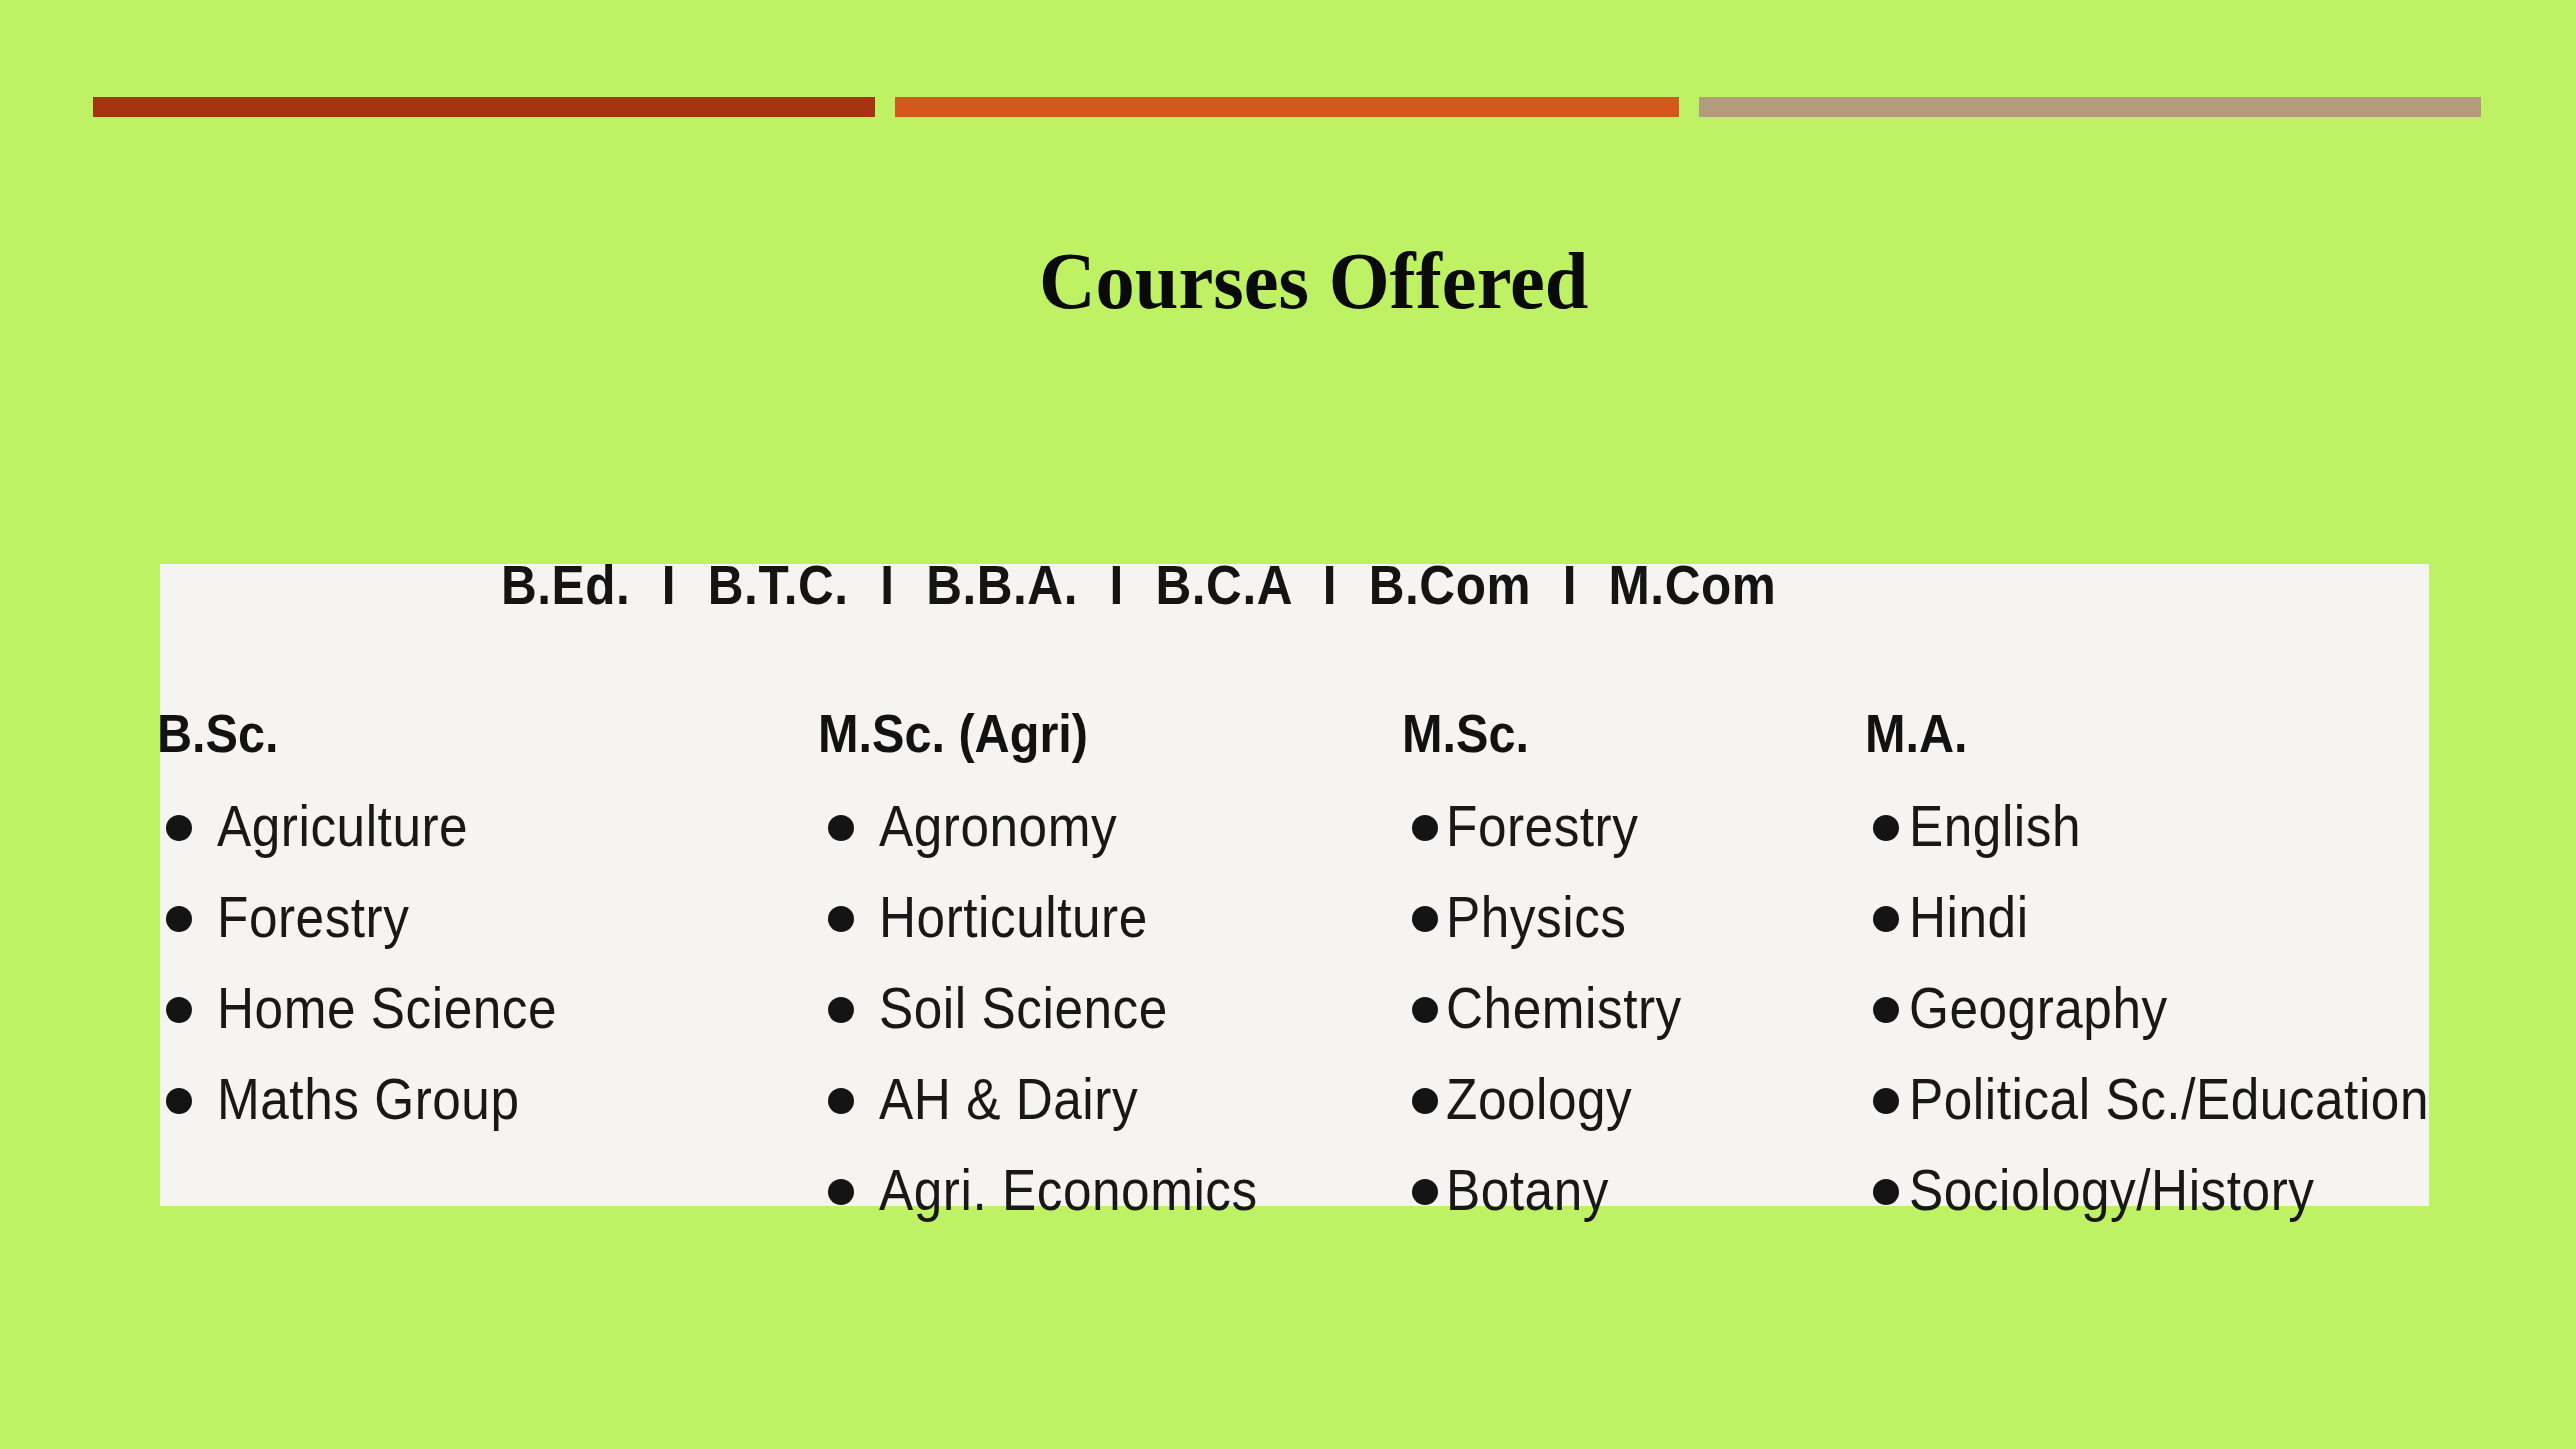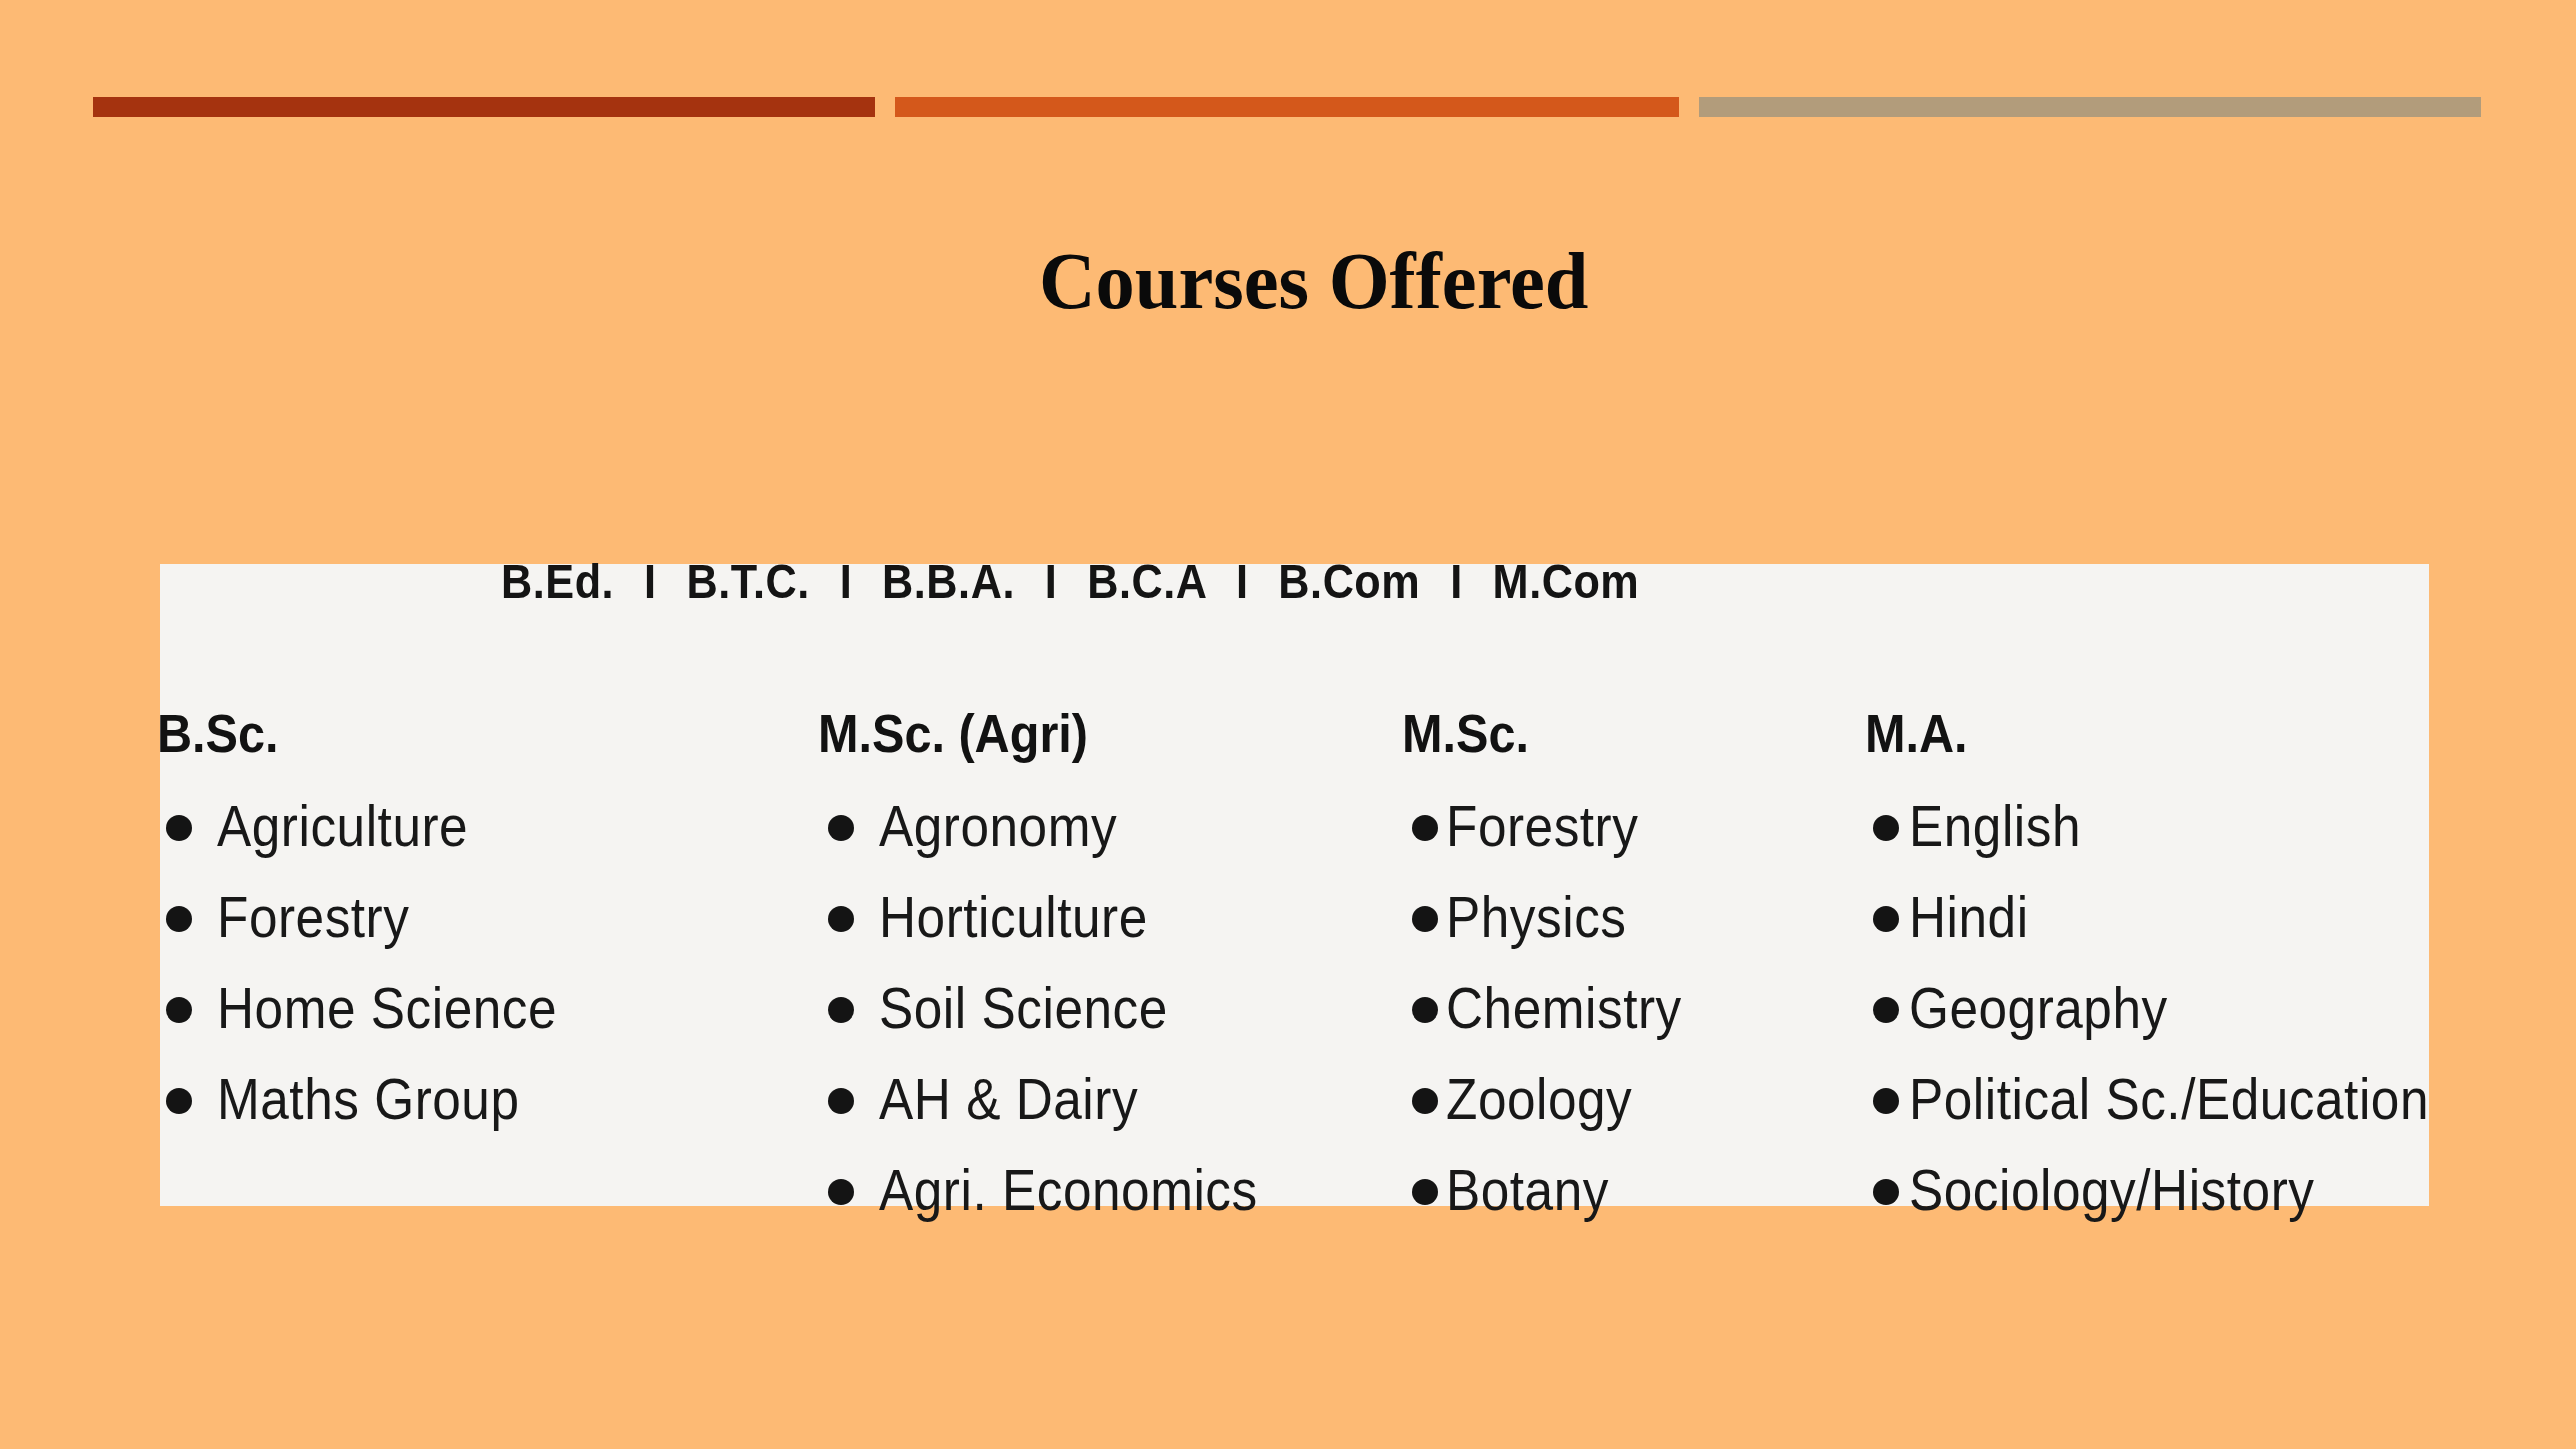--- a/index.html
+++ b/index.html
@@ -1,19 +1,19 @@
 <!DOCTYPE html>
 <html style="font-size:10.3px"><head>
 <meta charset="utf-8">
 <style>
   html,body{margin:0;padding:0;background:#ffffff;}
   #slide{
     position:relative;
     width:2576px;height:1449px;
-    background:#fdba74;
+    background:#bef264;
     overflow:hidden;
     font-family:"Liberation Sans",sans-serif;
   }
   
   .bar{position:absolute;top:97px;height:20px;}
   #bar-1{left:93px;width:782px;}
   #bar-2{left:895px;width:784px;}
   #bar-3{left:1699px;width:782px;}
 
   
@@ -27,21 +27,21 @@
 
   
   .panel{
     position:absolute;left:160px;top:564px;
     width:2269px;height:642px;
   }
 
   
   .degrees{
     position:absolute;left:501px;top:558px;
-    font-weight:700;font-size:48px;line-height:1;
+    font-weight:700;font-size:55px;line-height:1;
     color:#141414;white-space:nowrap;
     word-spacing:19.3px;letter-spacing:0.6px;
   }
   .cond{display:inline-block;transform:scaleX(.9);transform-origin:0 0;white-space:nowrap;}
 
   
   .col{position:absolute;top:706px;color:#161616;}
   #col-1{left:157px;}
   #col-2{left:818px;}
   #col-3{left:1402px;}

